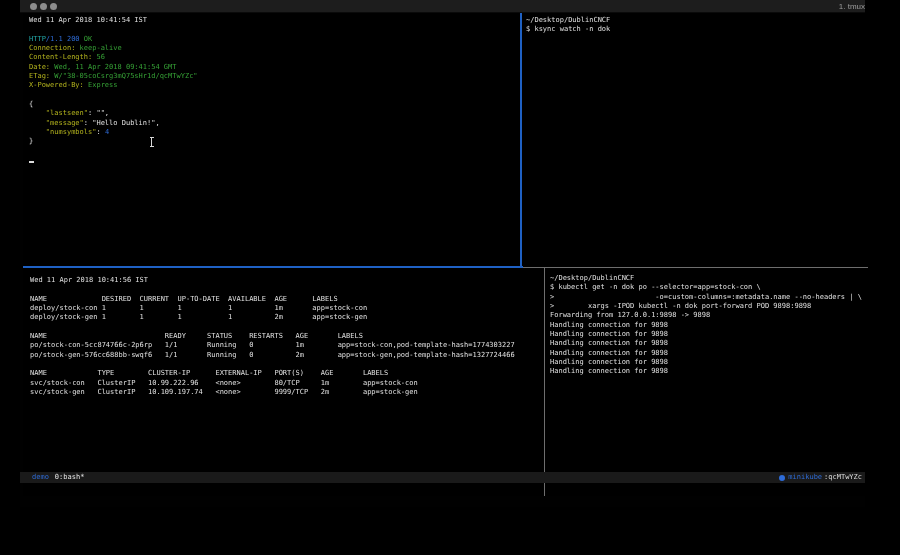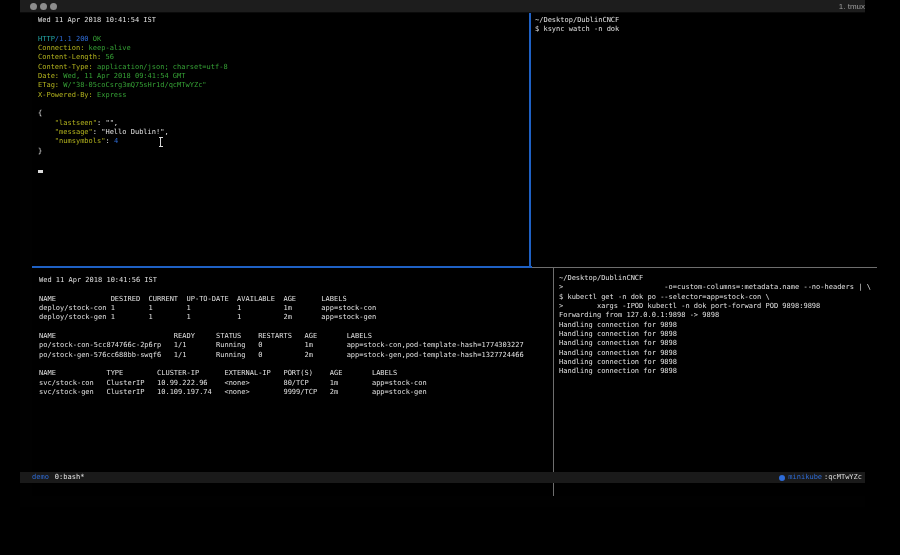--- a/index.html
+++ b/index.html
@@ -14,21 +14,21 @@
     position:absolute; left:0; top:0; width:100%; height:13px;
     background:#1d1d1d; border-bottom:1px solid #0a0a0a;
   }
   .traffic { position:absolute; left:10px; top:3px; display:flex; gap:3px; }
   .light { width:7px; height:7px; border-radius:50%; background:#8d8d8d; }
   .title-text {
     position:absolute; left:0; right:0; top:2px; text-align:right;
     font-family:"Liberation Sans", sans-serif; font-size:8px; color:#9b9b9b;
   }
 
-  .term { position:absolute; left:12px; top:13px; width:845px; height:483px; background:#000; }
+  .term { position:absolute; left:3px; top:13px; width:845px; height:483px; background:#000; }
 
   .pane { position:absolute; overflow:hidden; }
   .pane-top-left     { left:0;   top:0;   width:497px; height:253px; padding:3px 0 0 6px; }
   .pane-top-right    { left:500px; top:0; width:345px; height:253px; padding:3px 0 0 3px; }
   .pane-bottom-left  { left:0;   top:255px; width:521px; height:228px; padding:8px 0 16px 7px; }
   .pane-bottom-right { left:523px; top:255px; width:322px; height:228px; padding:6px 0 0 4px; }
 
   .div-v-top    { position:absolute; left:497px; top:0; width:2px; height:253px; background:#1f61c4; }
   .div-h-left   { position:absolute; left:0; top:253px; width:500px; height:2px; background:#1f61c4; }
   .div-h-right  { position:absolute; left:500px; top:254px; width:345px; height:1px; background:#6e6e6e; }
@@ -74,21 +74,20 @@
     <div class="title-text">1. tmux</div>
   </div>
 
   <div class="term">
     <div class="pane pane-top-left">
         <div class="tline"><span class="c-fg">Wed 11 Apr 2018 10:41:54 IST</span></div>
         <div class="tline"></div>
         <div class="tline"><span class="c-cyan">HTTP</span><span class="c-blue">/1.1 200 </span><span class="c-green">OK</span></div>
         <div class="tline"><span class="c-yellow">Connection:</span><span class="c-fg"> </span><span class="c-green">keep-alive</span></div>
         <div class="tline"><span class="c-yellow">Content-Length:</span><span class="c-fg"> </span><span class="c-green">56</span></div>
-        <div class="tline"><span class="c-yellow">Content-Type:</span><span class="c-fg"> </span><span class="c-green">application/json; charset=utf-8</span></div>
         <div class="tline"><span class="c-yellow">Date:</span><span class="c-fg"> </span><span class="c-green">Wed, 11 Apr 2018 09:41:54 GMT</span></div>
         <div class="tline"><span class="c-yellow">ETag:</span><span class="c-fg"> </span><span class="c-green">W/"38-05coCsrg3mQ75sHr1d/qcMTwYZc"</span></div>
         <div class="tline"><span class="c-yellow">X-Powered-By:</span><span class="c-fg"> </span><span class="c-green">Express</span></div>
         <div class="tline"></div>
         <div class="tline"><span class="c-fg">{</span></div>
         <div class="tline"><span class="c-fg">    </span><span class="c-yellow">"lastseen"</span><span class="c-fg">: "",</span></div>
         <div class="tline"><span class="c-fg">    </span><span class="c-yellow">"message"</span><span class="c-fg">: "Hello Dublin!",</span></div>
         <div class="tline"><span class="c-fg">    </span><span class="c-yellow">"numsymbols"</span><span class="c-fg">: </span><span class="c-blue">4</span></div>
         <div class="tline"><span class="c-fg">}</span></div>
         <div class="tline"></div>
@@ -111,22 +110,22 @@
         <div class="tline"><span class="c-fg">po/stock-con-5cc874766c-2p6rp   1/1       Running   0          1m        app=stock-con,pod-template-hash=1774303227</span></div>
         <div class="tline"><span class="c-fg">po/stock-gen-576cc688bb-swqf6   1/1       Running   0          2m        app=stock-gen,pod-template-hash=1327724466</span></div>
         <div class="tline"><span class="c-fg"></span></div>
         <div class="tline"><span class="c-fg">NAME            TYPE        CLUSTER-IP      EXTERNAL-IP   PORT(S)    AGE       LABELS</span></div>
         <div class="tline"><span class="c-fg">svc/stock-con   ClusterIP   10.99.222.96    &lt;none&gt;        80/TCP     1m        app=stock-con</span></div>
         <div class="tline"><span class="c-fg">svc/stock-gen   ClusterIP   10.109.197.74   &lt;none&gt;        9999/TCP   2m        app=stock-gen</span></div>
       </div>
 
     <div class="pane pane-bottom-right">
         <div class="tline"><span class="c-fg">~/Desktop/DublinCNCF</span></div>
+        <div class="tline"><span class="c-fg">$ kubectl get -n dok po --selector=app=stock-con \</span></div>
         <div class="tline"><span class="c-fg">&gt;                        -o=custom-columns=:metadata.name --no-headers | \</span></div>
-        <div class="tline"><span class="c-fg">$ kubectl get -n dok po --selector=app=stock-con \</span></div>
         <div class="tline"><span class="c-fg">&gt;        xargs -IPOD kubectl -n dok port-forward POD 9898:9898</span></div>
         <div class="tline"><span class="c-fg">Forwarding from 127.0.0.1:9898 -&gt; 9898</span></div>
         <div class="tline"><span class="c-fg">Handling connection for 9898</span></div>
         <div class="tline"><span class="c-fg">Handling connection for 9898</span></div>
         <div class="tline"><span class="c-fg">Handling connection for 9898</span></div>
         <div class="tline"><span class="c-fg">Handling connection for 9898</span></div>
         <div class="tline"><span class="c-fg">Handling connection for 9898</span></div>
         <div class="tline"><span class="c-fg">Handling connection for 9898</span></div>
       </div>
 

